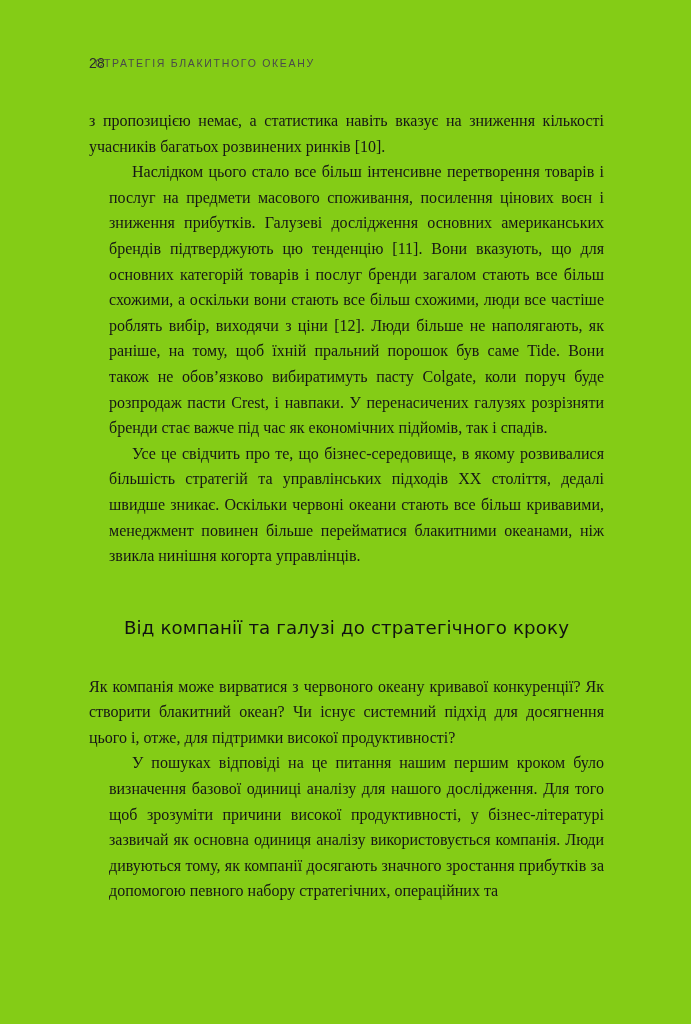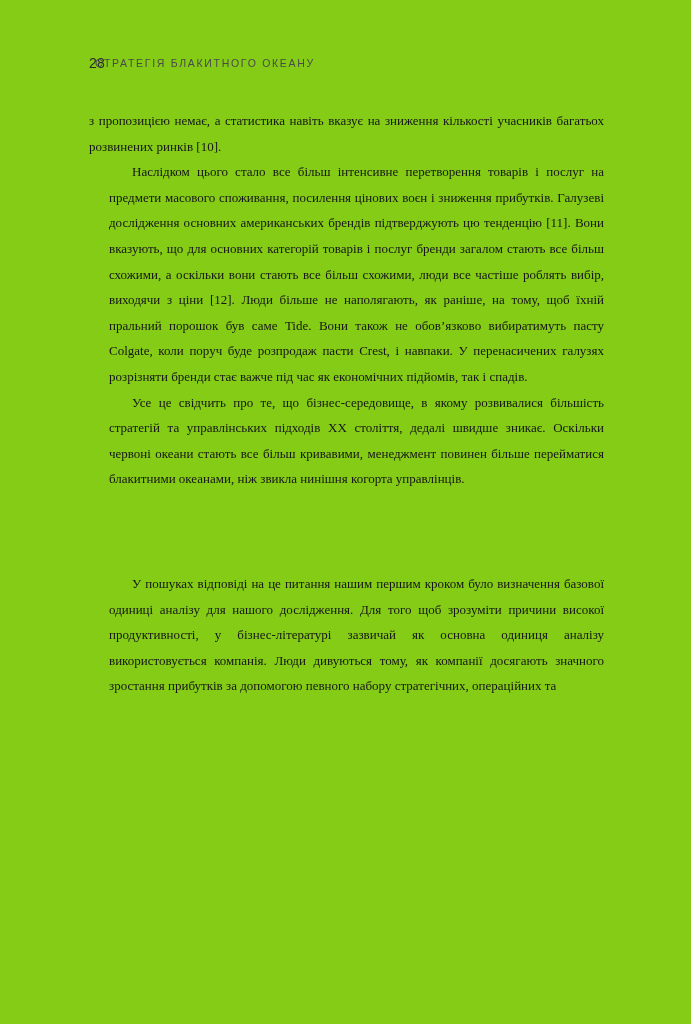--- a/index.html
+++ b/index.html
@@ -58,21 +58,21 @@
   
   .textblock {
     position: absolute;
     top: 108px;
     left: 89px;
     width: 515px;
   }
 
   p.body {
     margin: 0;
-    font-size: 13px;
+    font-size: 16px;
     line-height: 25.6px;
     text-align: justify;
     text-justify: inter-word;
     hyphens: manual;
     -webkit-hyphens: manual;
     color: #161616;
   }
   p.indent { text-indent: 23px; margin-left: 20px; }
   p.noindent { text-indent: 0; }
 
@@ -103,20 +103,22 @@
   <div class="textblock">
 
     <p class="body noindent">з пропозицією немає, а статистика навіть вказує на зниження кількості учасників багатьох розвинених ринків [10].</p>
 
     <p class="body indent">Наслідком цього стало все більш інтенсивне перетворення товарів і послуг на предмети масового споживання, посилення цінових воєн і зниження прибутків. Галузеві дослідження основних американських брендів підтверджують цю тенденцію [11]. Вони вказують, що для основних категорій товарів і послуг бренди загалом стають все більш схожими, а оскільки вони стають все більш схожими, люди все частіше роблять вибір, виходячи з ціни [12]. Люди більше не наполягають, як раніше, на тому, щоб їхній пральний порошок був саме Tide. Вони також не обов’язково вибиратимуть пасту Colgate, коли поруч буде розпродаж пасти Crest, і навпаки. У перенасичених галузях розрізняти бренди стає важче під час як економічних підйомів, так і спадів.</p>
 
     <p class="body indent">Усе це свідчить про те, що бізнес-середовище, в якому розвивалися більшість стратегій та управлінських підходів XX століття, дедалі швидше зникає. Оскільки червоні океани стають все більш кривавими, менеджмент повинен більше перейматися блакитними океанами, ніж звикла нинішня когорта управлінців.</p>
 
     <div class="gap-before-heading"></div>
 
+    <h2 class="section-heading">Від компанії та галузі до стратегічного кроку</h2>
 
     <div class="gap-after-heading"></div>
 
+    <p class="body noindent">Як компанія може вирватися з червоного океану кривавої конкуренції? Як створити блакитний океан? Чи існує системний підхід для досягнення цього і, отже, для підтримки високої продуктивності?</p>
 
     <p class="body indent">У пошуках відповіді на це питання нашим першим кроком було визначення базової одиниці аналізу для нашого дослідження. Для того щоб зрозуміти причини високої продуктивності, у бізнес-літературі зазвичай як основна одиниця аналізу використовується компанія. Люди дивуються тому, як компанії досягають значного зростання прибутків за допомогою певного набору стратегічних, операційних та</p>
 
   </div>
 </div>
 
 </body></html>

